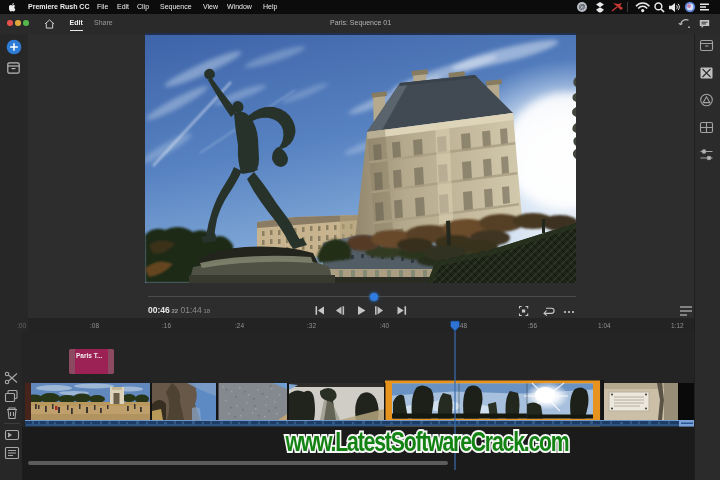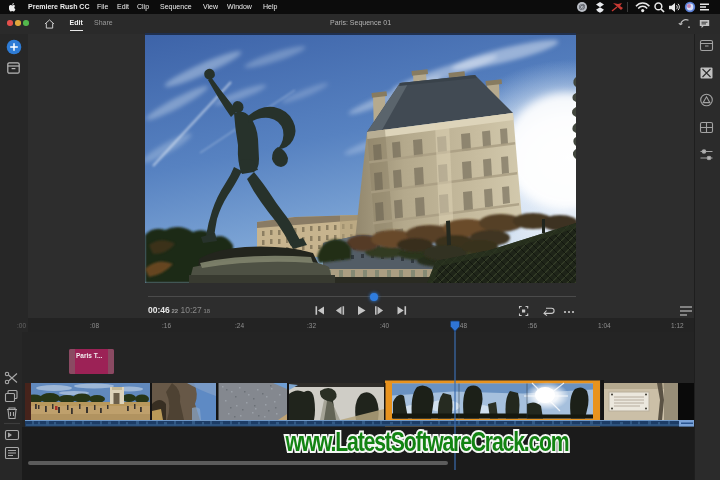--- a/index.html
+++ b/index.html
@@ -93,21 +93,21 @@
     <svg class="abs" style="left:7px;top:28px" width="13" height="12" viewBox="0 0 13 12">
         <rect x="0.8" y="0.8" width="11.4" height="10.4" rx="1.5" fill="none" stroke="#b9b9b9" stroke-width="1.2"></rect>
         <path d="M0.8 4h11.4" stroke="#b9b9b9" stroke-width="1.2"></path>
         <path d="M4.6 6.6h3.8" stroke="#b9b9b9" stroke-width="1.2"></path>
       </svg>
   </div>
 
   <div class="abs" style="left:148px;top:296px;width:428px;height:1px;background:#4b4b4b"></div>
   <div class="abs" style="left:369.5px;top:292.5px;width:8px;height:8px;border-radius:50%;background:#2f7de0;box-shadow:0 0 3px 1px rgba(47,125,224,0.6)"></div>
 
-  <div class="abs" style="left:148px;top:304.5px;width:100px;height:12px;color:#e8e8e8;font-size:8.5px;font-weight:bold">00:46<span style="font-size:6px;color:#9a9a9a"> 22</span><span style="color:#8a8a8a;font-weight:normal">  10:27</span><span style="font-size:6px;color:#777"> 18</span></div>
+  <div class="abs" style="left:148px;top:304.5px;width:100px;height:12px;color:#e8e8e8;font-size:8.5px;font-weight:bold">00:46<span style="font-size:6px;color:#9a9a9a"> 22</span><span style="color:#8a8a8a;font-weight:normal">  01:44</span><span style="font-size:6px;color:#777"> 18</span></div>
   <svg class="abs" style="left:314px;top:304px" width="95" height="13" viewBox="0 0 95 13">
     <g fill="#c6c6c6">
       <path d="M1.5 2.2v8.6h1.6V2.2zM10 2.5v8L3.8 6.5z"></path>
       <path d="M27.5 2.5v8l-5.6-4zM28.5 2.2h1.6v8.6h-1.6z" opacity="0.95"></path>
       <path d="M44 2 L51.5 6.5 L44 11z"></path>
       <path d="M63.5 2.5v8l5.6-4zM61 2.2h1.6v8.6H61z" opacity="0.95"></path>
       <path d="M83.5 2.5v8l6.2-4zM90.5 2.2h1.6v8.6h-1.6z"></path>
     </g>
   </svg>
   <svg class="abs" style="left:518px;top:304.5px" width="58" height="12" viewBox="0 0 58 12">

